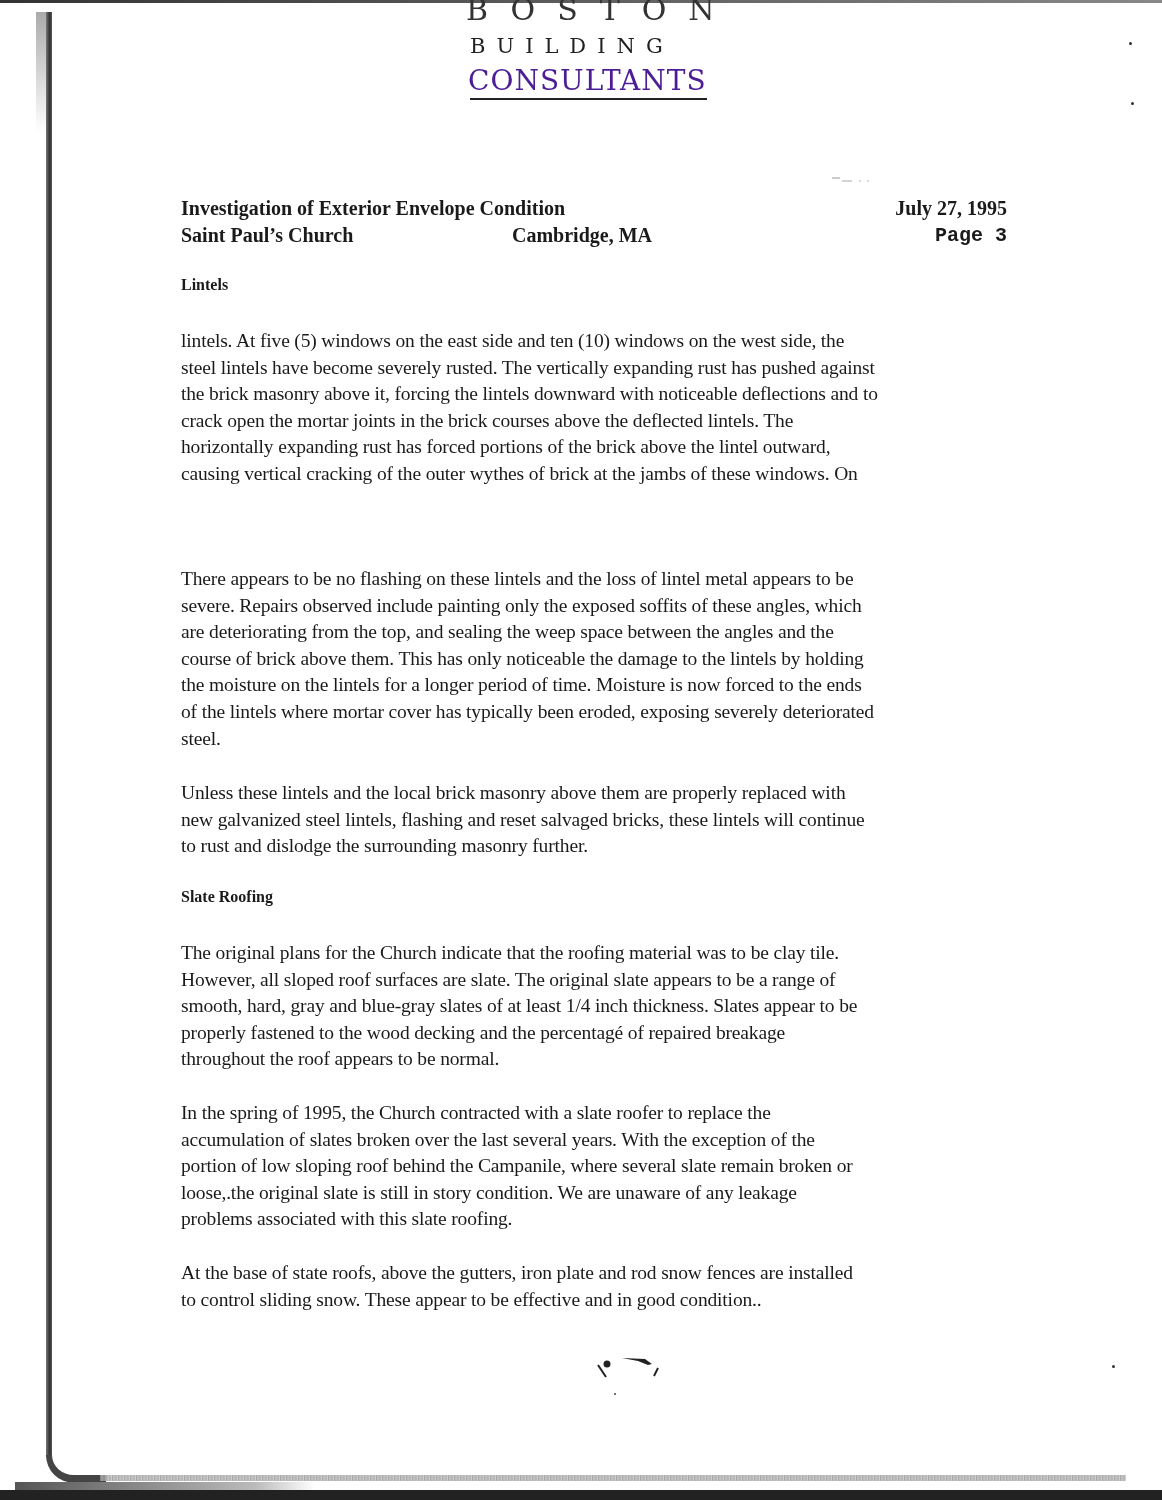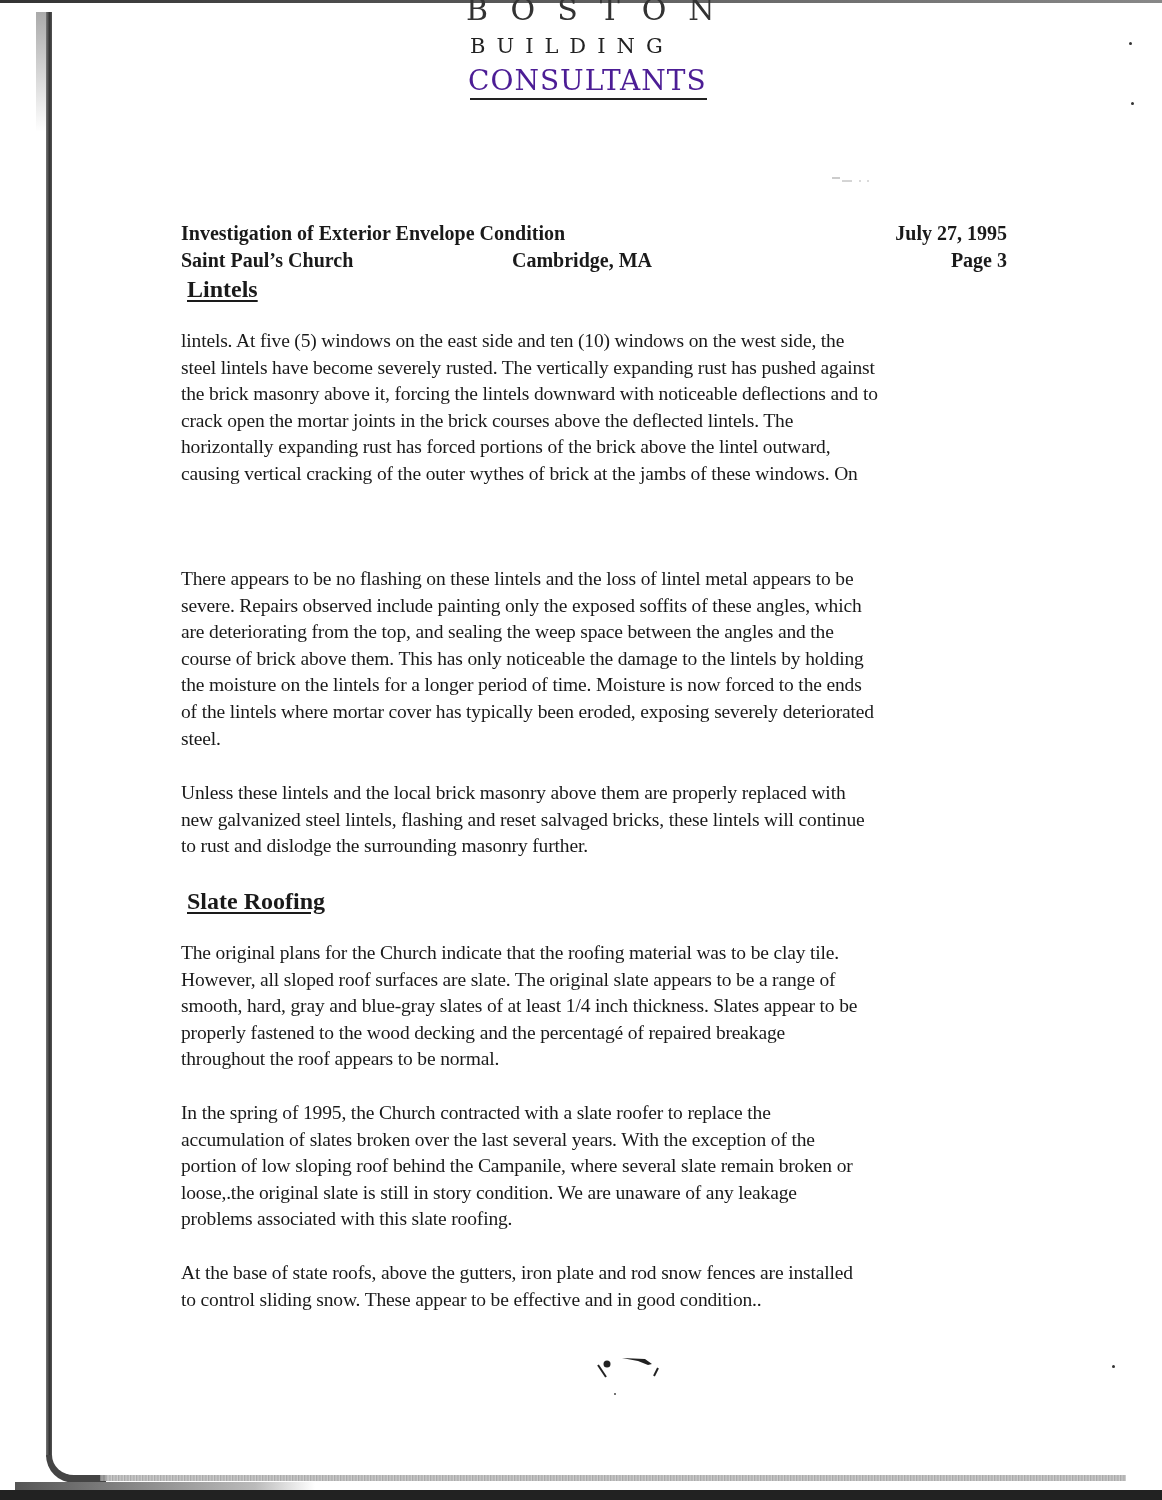--- a/index.html
+++ b/index.html
@@ -67,32 +67,32 @@
     .lh-line3 {
       position: absolute; left: 28px; top: 64px; width: 250px;
       font-size: 28px; letter-spacing: 1px; color: #4c1d95; white-space: nowrap; text-align: left;
     }
     .lh-rule {
       position: absolute; left: 30px; top: 98px; width: 237px; height: 2px; background: #222;
     }
 
     
     .hdr {
-      position: absolute; font-weight: bold; font-size: 20px; color: #1a1a1a; white-space: nowrap; margin-top: 25px;
+      position: absolute; font-weight: bold; font-size: 20px; color: #1a1a1a; white-space: nowrap;
     }
     .hdr-left1 { left: 181px; top: 197px; }
     .hdr-left2 { left: 181px; top: 224px; }
     .hdr-mid2  { left: 512px; top: 224px; }
     .hdr-right1 { right: 155px; top: 197px; }
-    .hdr-right2 { right: 155px; top: 224px; }
+    .hdr-right2 { right: 155px; top: 224px; font-family: Liberation Mono, monospace; }
 
     
     .section-heading {
-      position: absolute; left: 181px; font-size: 24px; font-weight: bold;
-      text-decoration: underline; text-underline-offset: 3px; color: #1a1a1a; margin-left: 6px;
+      position: absolute; left: 181px; font-size: 16px; font-weight: bold;
+      text-underline-offset: 3px; color: #1a1a1a;
     }
 
     
     .para {
       position: absolute; left: 181px; width: 830px;
       font-size: 19.5px; line-height: 26.6px; color: #1a1a1a;
       letter-spacing: -0.15px;
     }
     .para .ln { display: block; white-space: nowrap; }
   </style>

